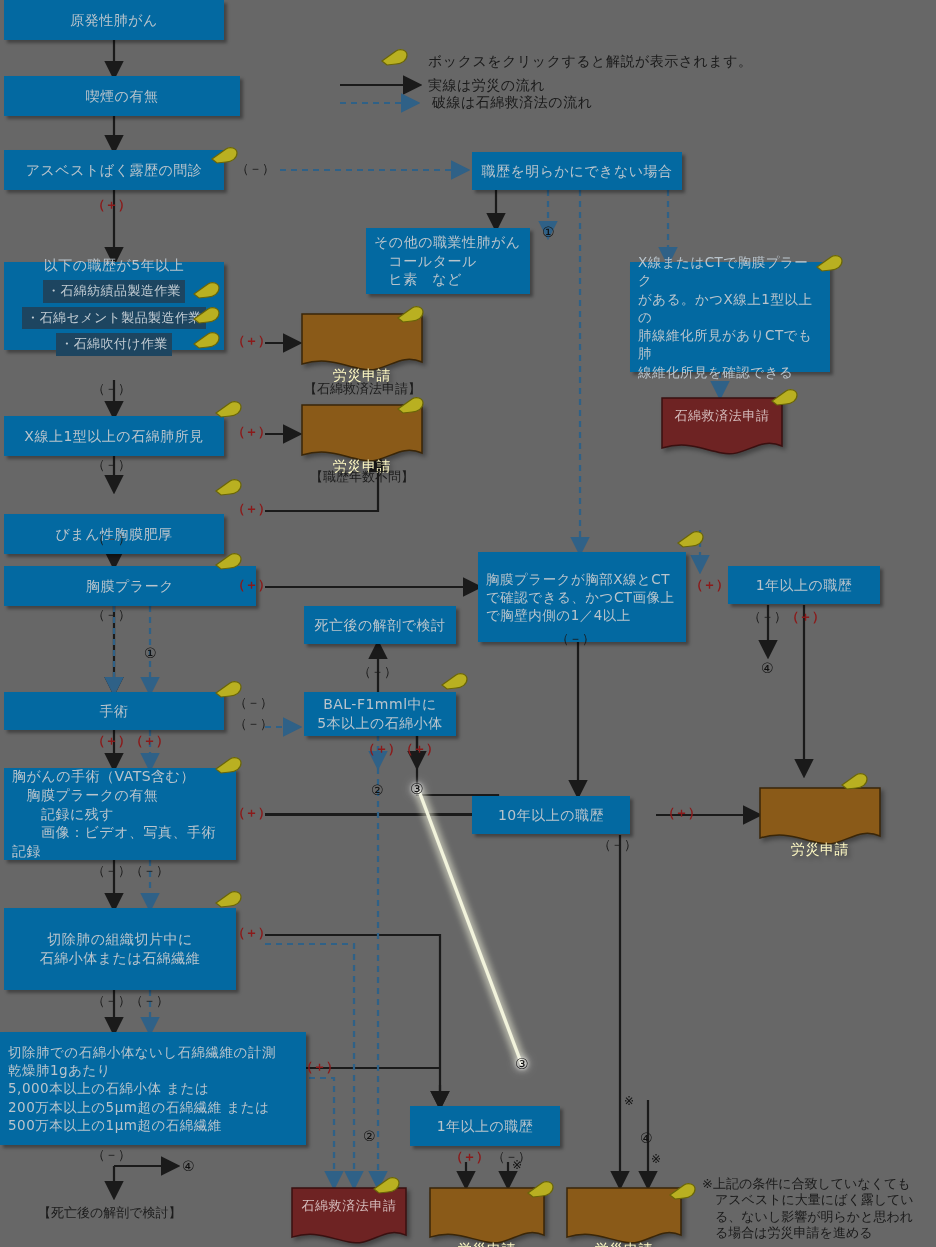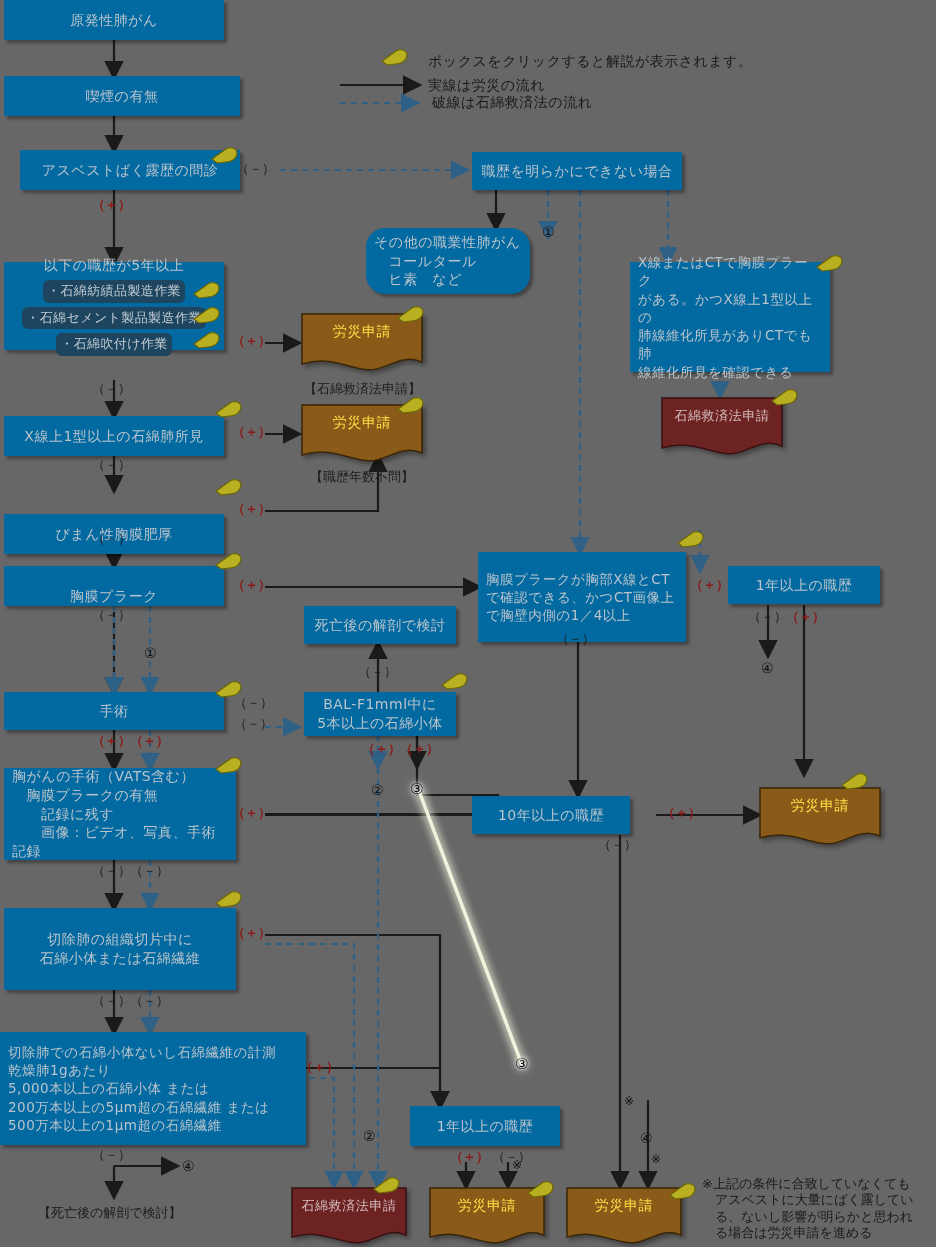--- a/index.html
+++ b/index.html
@@ -31,37 +31,36 @@
   
   .subbox{
     background:#1d4560;
     color:#c2ccd3;
     font-size:13px;
     padding:2px 4px 3px 4px;
     margin:2px 6px;
     box-sizing:border-box;
     text-align:left;
     letter-spacing:.4px;
-    border-radius:6px;
   }
 
   
   .doc{
     position:absolute;
     display:flex;align-items:flex-start;justify-content:center;
     color:#cfc9c0;
     font-size:14px;
     letter-spacing:.6px;
     padding-top:11px;
     box-sizing:border-box;
     filter:drop-shadow(3px 3px 2px rgba(0,0,0,.35));
   }
   .doc .shape{position:absolute;left:0;top:0;width:100%;height:100%;z-index:0;}
   .doc .lbl{position:relative;z-index:1;}
-  .doc.rosai .lbl{color:#fde047;}
+  .doc.rosai .lbl{color:#fef9c3;margin-top:44px;}
   .doc.kyusai .lbl{color:#d6bfbf;}
 
   
   .lab{
     position:absolute;font-size:13px;color:#1a1a1a;white-space:nowrap;
     letter-spacing:0;
   }
   .lab.plus{color:#8b1a1a;font-weight:bold;}
   .lab.minus{color:#1a1a1a;}
   .lab.brk{color:#1c1c1c;font-size:13px;}
@@ -188,40 +187,40 @@
   </svg>
 
   <div class="node center" style="left:4px;top:0px;width:220px;height:40px;">
     <span>原発性肺がん</span>
   </div>
 
   <div class="node center" style="left:4px;top:76px;width:236px;height:40px;">
     <span>喫煙の有無</span>
   </div>
 
-  <div class="node center" style="left:20px;top:150px;width:220px;height:40px;">
+  <div class="node center" style="left:4px;top:150px;width:220px;height:40px;">
     <span>アスベストばく露歴の問診</span>
   </div>
 
   <div class="node center" style="left:4px;top:262px;width:220px;height:88px;">
     <div style="margin:2px 0 3px 0;">以下の職歴が5年以上</div>
     <div class="subbox">・石綿紡績品製造作業</div>
     <div class="subbox">・石綿セメント製品製造作業</div>
     <div class="subbox">・石綿吹付け作業</div>
   </div>
 
   <div class="node center" style="left:4px;top:416px;width:220px;height:40px;">
     <span>X線上1型以上の石綿肺所見</span>
   </div>
 
   <div class="node center" style="left:4px;top:490px;width:220px;height:40px;margin-top:24px;">
     <span>びまん性胸膜肥厚</span>
   </div>
 
-  <div class="node center" style="left:4px;top:566px;width:220px;height:40px;justify-content:flex-end;">
+  <div class="node center" style="left:4px;top:566px;width:252px;height:40px;">
     <span>胸膜プラーク</span>
   </div>
 
   <div class="node center" style="left:4px;top:692px;width:220px;height:38px;">
     <span>手術</span>
   </div>
 
   <div class="node left pad" style="left:4px;top:768px;width:232px;height:92px;">
     <div>胸がんの手術（VATS含む）</div>
     <div>　胸膜プラークの有無</div>
@@ -239,21 +238,21 @@
     <div>乾燥肺1gあたり</div>
     <div>5,000本以上の石綿小体 または</div>
     <div>200万本以上の5μm超の石綿繊維 または</div>
     <div>500万本以上の1μm超の石綿繊維</div>
   </div>
 
   <div class="node center" style="left:472px;top:152px;width:210px;height:38px;">
     <span>職歴を明らかにできない場合</span>
   </div>
 
-  <div class="node left pad" style="left:366px;top:228px;width:164px;height:66px;border-radius:19px;">
+  <div class="node left pad" style="left:366px;top:228px;width:164px;height:66px;">
     <div>その他の職業性肺がん</div>
     <div>　コールタール</div>
     <div>　ヒ素　など</div>
   </div>
 
   <div class="node left pad" style="left:630px;top:262px;width:200px;height:110px;font-size:13.5px;">
     <div>X線またはCTで胸膜プラーク</div>
     <div>がある。かつX線上1型以上の</div>
     <div>肺線維化所見がありCTでも肺</div>
     <div>線維化所見を確認できる</div>

